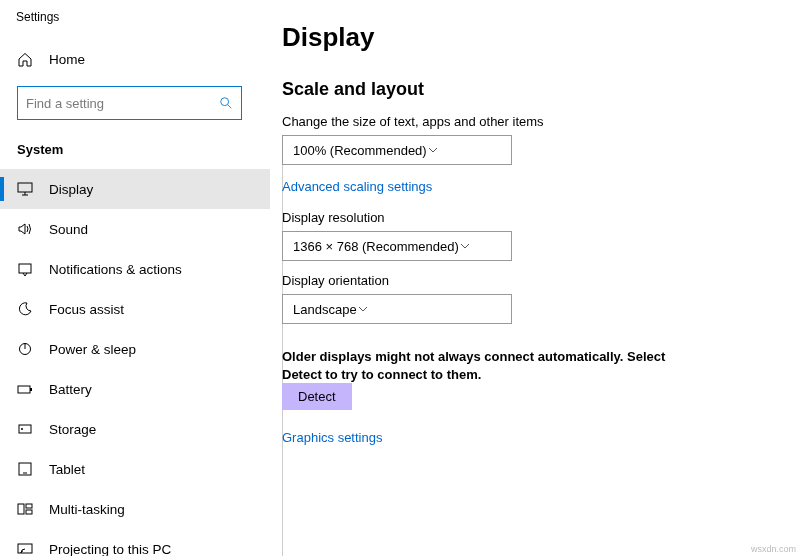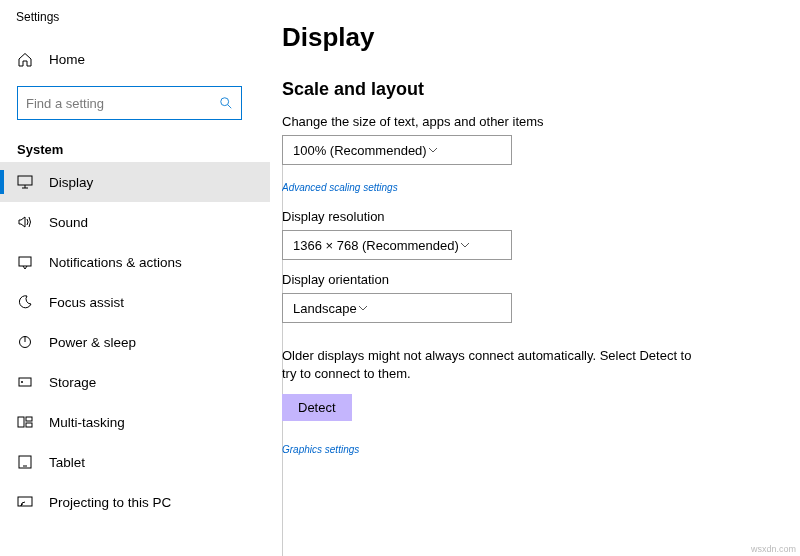--- a/index.html
+++ b/index.html
@@ -6,35 +6,35 @@
   body { width: 800px; height: 556px; background: #fff; color: #000; overflow: hidden; position: relative; }
   .sidebar { position: absolute; left: 0; top: 0; width: 270px; height: 468px; background: #fff; }
   .settings-title { font-size: 12px; font-weight: 400; padding: 10px 0 0 16px; color: #000; }
   .home-row { display: flex; padding: 10px 0 10px 17px; margin-top: 18px; cursor: pointer; }
   .home-row .icon { width: 16px; height: 16px; margin-right: 16px; display: flex; align-items: center; justify-content: center; }
   .home-row .label { font-size: 13.5px; }
   .search-box { margin: 8px 28px 0 17px; border: 1px solid #0078d4; height: 30px; display: flex; align-items: center; padding: 16px 8px; }
   .search-box input { border: none; outline: none; flex: 1; font-size: 13px; color: #666; background: transparent; }
   .search-box input::placeholder { color: #7a7a7a; }
   .search-box .sicon { color: #0078d4; font-size: 14px; }
-  .section-label { font-size: 13px; font-weight: 600; padding: 22px 0 5px 17px; }
+  .section-label { font-size: 13px; font-weight: 600; padding: 22px 0 12px 17px; }
   .nav-item { display: flex; align-items: center; height: 40px; padding-left: 17px; cursor: pointer; position: relative; }
   .nav-item.selected { background: #e6e6e6; }
   .nav-item.selected::before { content: ""; position: absolute; left: 0; top: 8px; bottom: 8px; width: 4px; background: #0078d4; }
   .nav-item .icon { width: 16px; height: 16px; margin-right: 16px; display: flex; align-items: center; justify-content: center; color: #000; }
   .nav-item .label { font-size: 13.5px; }
   .main { position: absolute; left: 282px; top: 0; right: 0; height: 556px; padding: 22px 30px 0 0; overflow: hidden; }
   .divider { position: absolute; left: 282px; top: 160px; width: 1px; height: 396px; background: #ccc; }
   .page-title { font-size: 26px; font-weight: 600; margin-bottom: 26px; }
   .subheading { font-size: 18px; font-weight: 600; margin: 0 0 14px 0; }
   .caption { font-size: 13px; margin-bottom: 6px; color: #000; }
   .dropdown { width: 230px; height: 30px; border: 1px solid #999; display: flex; align-items: center; padding: 0 10px; font-size: 13px; margin-bottom: 12px; cursor: pointer; }
   .dropdown .chev { color: #555; }
-  .link { font-size: 10px; color: #0066cc; cursor: pointer; display: inline-block; margin-bottom: 16px; font-style: italic; }
-  .multi-desc { font-size: 13px; margin-bottom: 12px; max-width: 420px; line-height: 1.35; }
+  .link { font-size: 13px; color: #0066cc; cursor: pointer; display: inline-block; margin-bottom: 16px; }
+  .multi-desc { font-size: 13px; max-width: 420px; line-height: 1.35; font-weight: bold; }
   .btn { display: inline-block; background: #c4b5fd; border: none; padding: 6px 16px; font-size: 13px; cursor: pointer; margin-bottom: 18px; }
   .watermark { position: absolute; right: 4px; bottom: 2px; font-size: 9px; color: #bbb; }
   svg { display: block; }
 </style>
 </head>
 <body>
 
 <div class="sidebar">
   <div class="settings-title">Settings</div>
 
@@ -102,50 +102,59 @@
   <div class="nav-item">
     <span class="icon">
       <svg width="16" height="16" viewBox="0 0 16 16">
           <circle cx="8" cy="8" r="5.5" fill="none" stroke="#000" stroke-width="1"></circle>
           <line x1="8" y1="2" x2="8" y2="8" stroke="#000" stroke-width="1"></line>
         </svg>
     </span>
     <span class="label">Power &amp; sleep</span>
   </div>
 
+  <div class="nav-item">
+    <span class="icon">
+      <svg width="16" height="16" viewBox="0 0 16 16">
+          <rect x="1" y="5" width="12" height="7" fill="none" stroke="#000" stroke-width="1"></rect>
+          <rect x="13" y="7" width="2" height="3" fill="#000"></rect>
+        </svg>
+    </span>
+    <span class="label">Battery</span>
+  </div>
 
   <div class="nav-item">
     <span class="icon">
       <svg width="16" height="16" viewBox="0 0 16 16">
           <rect x="2" y="4" width="12" height="8" fill="none" stroke="#000" stroke-width="1"></rect>
           <circle cx="5" cy="8" r="1" fill="#000"></circle>
         </svg>
     </span>
     <span class="label">Storage</span>
+  </div>
+
+  <div class="nav-item">
+    <span class="icon">
+      <svg width="16" height="16" viewBox="0 0 16 16">
+          <rect x="2" y="2" width="12" height="12" fill="none" stroke="#000" stroke-width="1"></rect>
+          <line x1="6" y1="12" x2="10" y2="12" stroke="#000" stroke-width="1"></line>
+        </svg>
+    </span>
+    <span class="label">Tablet</span>
   </div>
 
   <div class="nav-item">
     <span class="icon">
       <svg width="16" height="16" viewBox="0 0 16 16">
           <rect x="1" y="3" width="6" height="10" fill="none" stroke="#000" stroke-width="1"></rect>
           <rect x="9" y="3" width="6" height="4" fill="none" stroke="#000" stroke-width="1"></rect>
           <rect x="9" y="9" width="6" height="4" fill="none" stroke="#000" stroke-width="1"></rect>
         </svg>
     </span>
     <span class="label">Multi-tasking</span>
-  </div>
-
-  <div class="nav-item">
-    <span class="icon">
-      <svg width="16" height="16" viewBox="0 0 16 16">
-          <rect x="2" y="2" width="12" height="12" fill="none" stroke="#000" stroke-width="1"></rect>
-          <line x1="6" y1="12" x2="10" y2="12" stroke="#000" stroke-width="1"></line>
-        </svg>
-    </span>
-    <span class="label">Tablet</span>
   </div>
 
   <div class="nav-item">
     <span class="icon">
       <svg width="16" height="16" viewBox="0 0 16 16">
           <rect x="1" y="3" width="14" height="9" fill="none" stroke="#000" stroke-width="1"></rect>
           <path d="M4 12 Q4 8 8 8 M4 12 Q4 10 6 10" fill="none" stroke="#000" stroke-width="1"></path>
         </svg>
     </span>
     <span class="label">Projecting to this PC</span>

